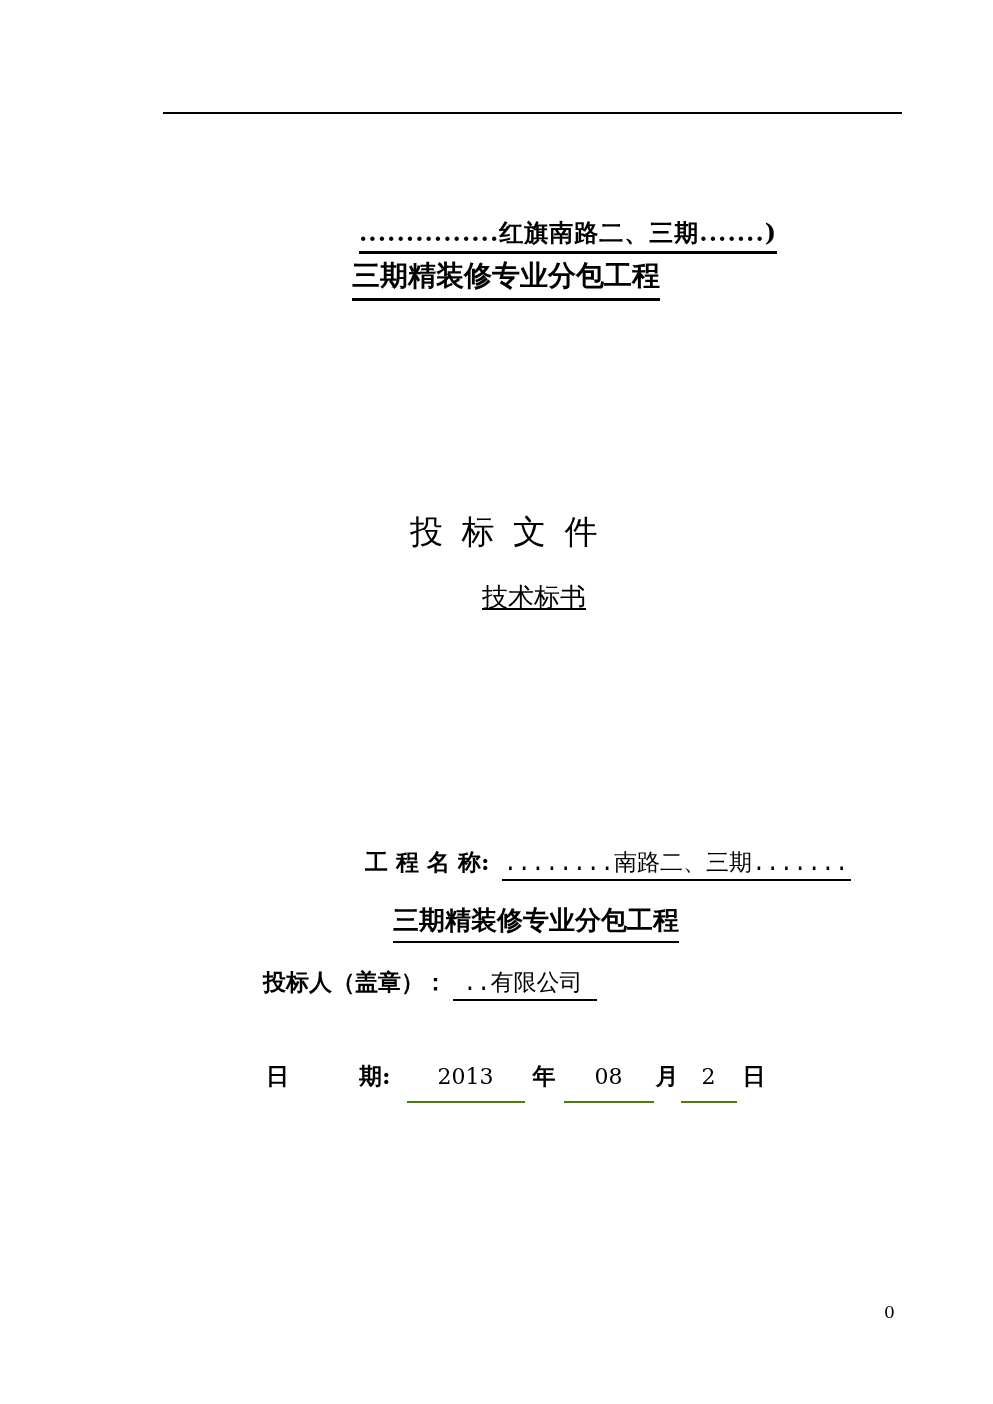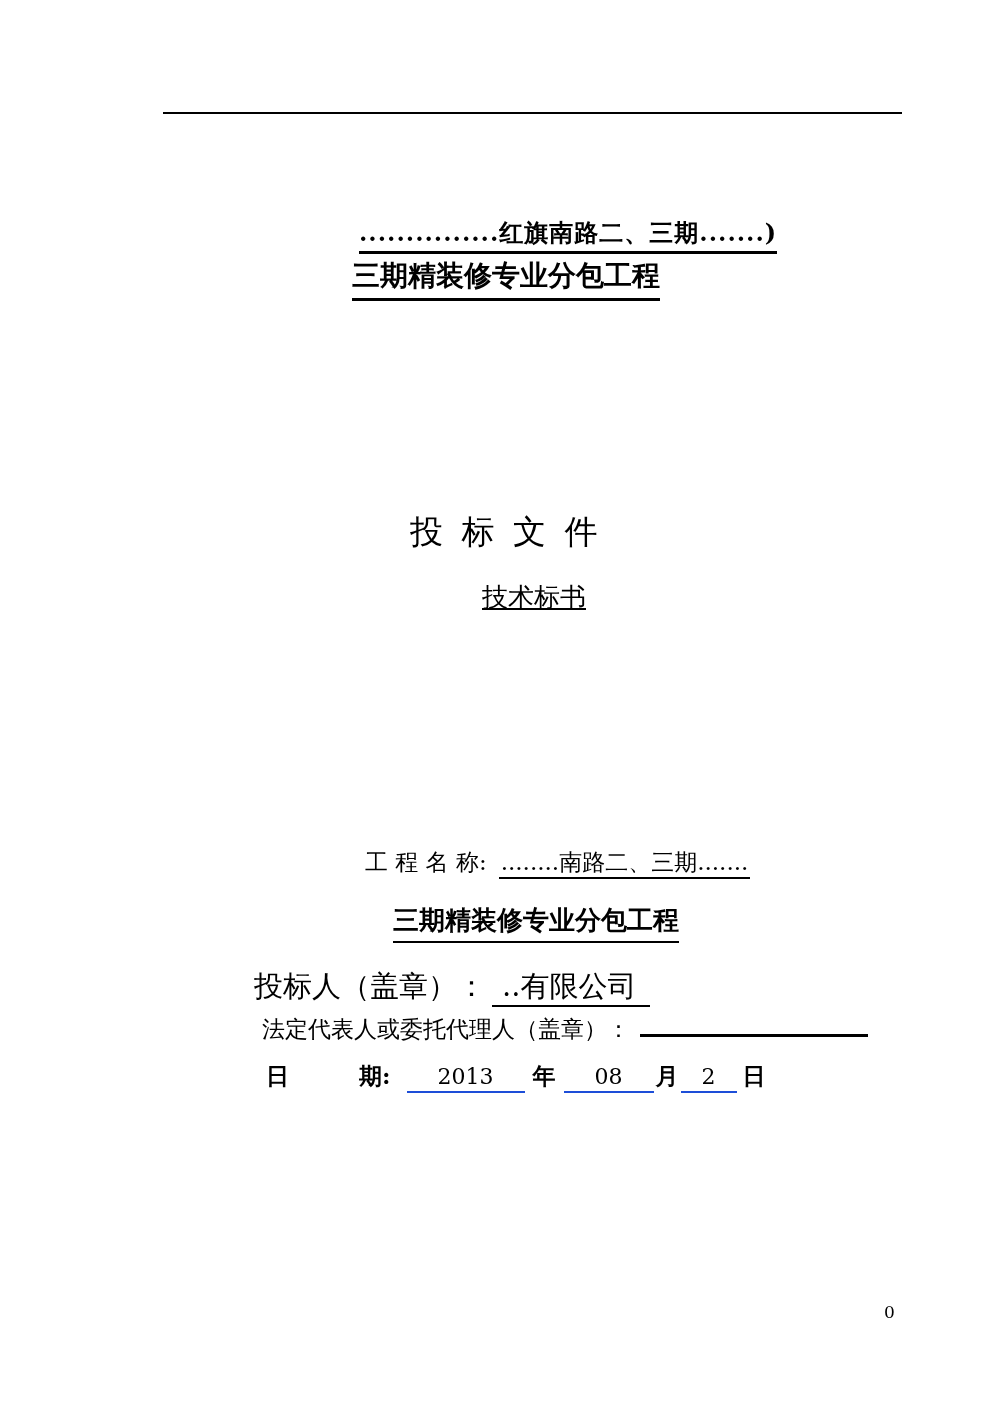--- a/index.html
+++ b/index.html
@@ -60,39 +60,40 @@
     font-size: 26px;
     font-weight: normal;
     letter-spacing: 0px;
     white-space: nowrap;
     text-decoration: underline;
   }
 
   .row { white-space: nowrap; }
 
   .project-row { left: 365px; top: 847px; font-size: 23px; }
-  .label-b { font-weight: normal; }
+  .label-b { font-weight: bold; }
   .u-value {
     font-weight: normal;
     border-bottom: 2px solid #000000;
     padding: 0 2px 2px 2px;
+    font-family: Liberation Mono, monospace;
   }
   .project-row .u-value { margin-left: 12px; }
 
   .project-line2 {
     left: 393px;
     top: 903px;
     font-size: 26px;
     font-weight: bold;
     border-bottom: 2px solid #000000;
     padding-bottom: 3px;
     white-space: nowrap;
   }
 
-  .bidder-row { left: 254px; top: 967px; font-size: 29px; }
+  .bidder-row { left: 263px; top: 967px; font-size: 23px; }
   .bidder-row .u-value {
     margin-left: 6px;
     padding: 0 14px 2px 10px;
   }
 
   .legal-row { left: 262px; top: 1010px; font-size: 23px; }
   .legal-blank {
     display: inline-block;
     width: 228px;
     margin-left: 10px;
@@ -100,24 +101,24 @@
     height: 24px;
     vertical-align: baseline;
   }
 
   .date-row { left: 266px; top: 1061px; font-size: 23px; }
   .date-row .unit { font-weight: bold; }
   .date-qi { margin-left: 70px; font-weight: bold; }
   .date-blank {
     display: inline-block;
     text-align: center;
-    border-bottom: 2px solid #1d4ed8;
+    border-bottom: 2px solid #4d7c0f;
     font-weight: normal;
     font-size: 22px;
-    padding-bottom: 2px;
+    padding-bottom: 12px;
     vertical-align: baseline;
   }
   .blank-year  { width: 118px; margin-left: 16px; }
   .blank-month { width: 90px;  margin-left: 8px; }
   .blank-day   { width: 56px;  margin-left: 2px; }
   .u-year  { margin-left: 8px; }
   .u-month { margin-left: 2px; }
   .u-day   { margin-left: 6px; }
 
   .page-number {
@@ -145,23 +146,20 @@
   <div class="abs row project-row">
     <span class="label-b">工 程 名 称:</span><span class="u-value">........南路二、三期.......</span>
   </div>
 
   <div class="abs project-line2">三期精装修专业分包工程</div>
 
   <div class="abs row bidder-row">
     <span class="label-b">投标人（盖章）：</span><span class="u-value">..有限公司</span>
   </div>
 
-  <div class="abs row legal-row">
-    <span class="label-b">法定代表人或委托代理人（盖章）：</span><span class="legal-blank"></span>
-  </div>
 
   <div class="abs row date-row">
     <span class="unit">日</span><span class="date-qi">期:</span><span class="date-blank blank-year">2013</span><span class="unit u-year">年</span><span class="date-blank blank-month">08</span><span class="unit u-month">月</span><span class="date-blank blank-day">2</span><span class="unit u-day">日</span>
   </div>
 
   <div class="abs page-number">0</div>
 
 </div>
 
 </body></html>

